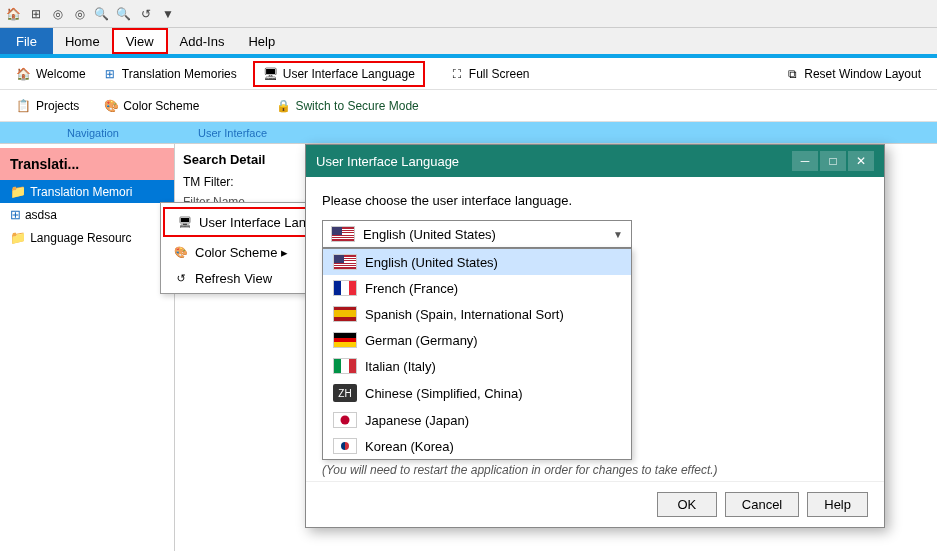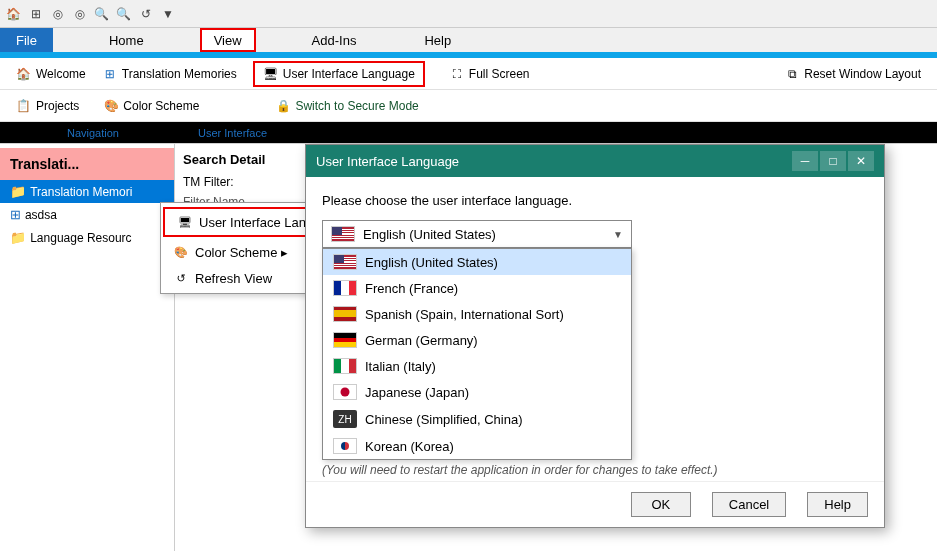--- a/index.html
+++ b/index.html
@@ -21,22 +21,21 @@
       font-size: 12px; color: #444;
       cursor: pointer;
     }
 
     
     .menu-bar {
       height: 30px;
       background: #f0f0f0;
       display: flex;
       align-items: center;
-      border-bottom: 6px solid #0ea5e9;
-      gap: 44px;
+      border-bottom: 4px solid #0ea5e9;
     }
     .menu-item {
       padding: 4px 12px;
       cursor: pointer;
       font-size: 13px;
       color: #000;
       height: 100%;
       display: flex;
       align-items: center;
     }
@@ -106,21 +105,21 @@
       display: flex; align-items: center; justify-content: center;
       font-size: 11px;
     }
 
     
     .ribbon-labels {
       display: flex;
       align-items: center;
       height: 22px;
       padding: 0 8px;
-      background: #000000;
+      background: #7dd3fc;
       border-bottom: 1px solid #d0d0d0;
     }
     .ribbon-label {
       font-size: 11px;
       color: #1e6fbf;
       padding: 0 20px;
     }
 
     
     .main-area {
@@ -259,21 +258,21 @@
 
     .dialog-note {
       font-size: 12px;
       color: #555;
       margin-top: 10px;
       font-style: italic;
     }
     .dialog-footer {
       display: flex;
       justify-content: flex-end;
-      gap: 21px;
+      gap: 8px;
       padding: 10px 16px;
       border-top: 1px solid #eee;
     }
     .dialog-action-btn {
       padding: 4px 16px;
       border: 1px solid #888;
       background: #f0f0f0;
       cursor: pointer;
       font-size: 13px;
       min-width: 60px;
@@ -440,26 +439,26 @@
           </div>
           <div class="lang-option">
             <span class="flag-de flag"></span>
             <span>German (Germany)</span>
           </div>
           <div class="lang-option">
             <span class="flag-it flag"></span>
             <span>Italian (Italy)</span>
           </div>
           <div class="lang-option">
+            <span class="zh-badge">ZH</span>
+            <span>Chinese (Simplified, China)</span>
+          </div>
+          <div class="lang-option">
             <span class="flag-jp flag"></span>
             <span>Japanese (Japan)</span>
-          </div>
-          <div class="lang-option">
-            <span class="zh-badge">ZH</span>
-            <span>Chinese (Simplified, China)</span>
           </div>
           <div class="lang-option">
             <span class="flag-kr flag"></span>
             <span>Korean (Korea)</span>
           </div>
         </div>
       </div>
     </div>
     <div style="padding: 4px 16px 4px 16px; margin-top: 190px;">
       <span class="dialog-note">(You will need to restart the application in order for changes to take effect.)</span>

